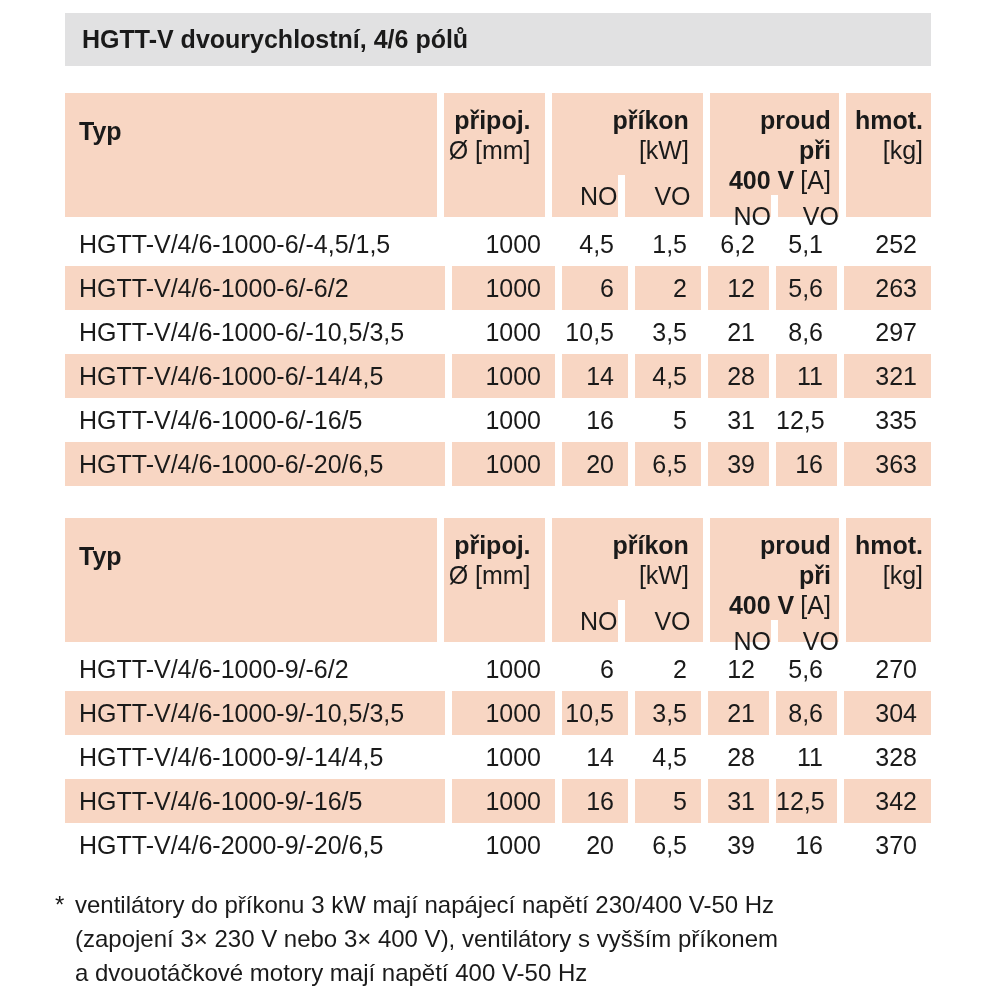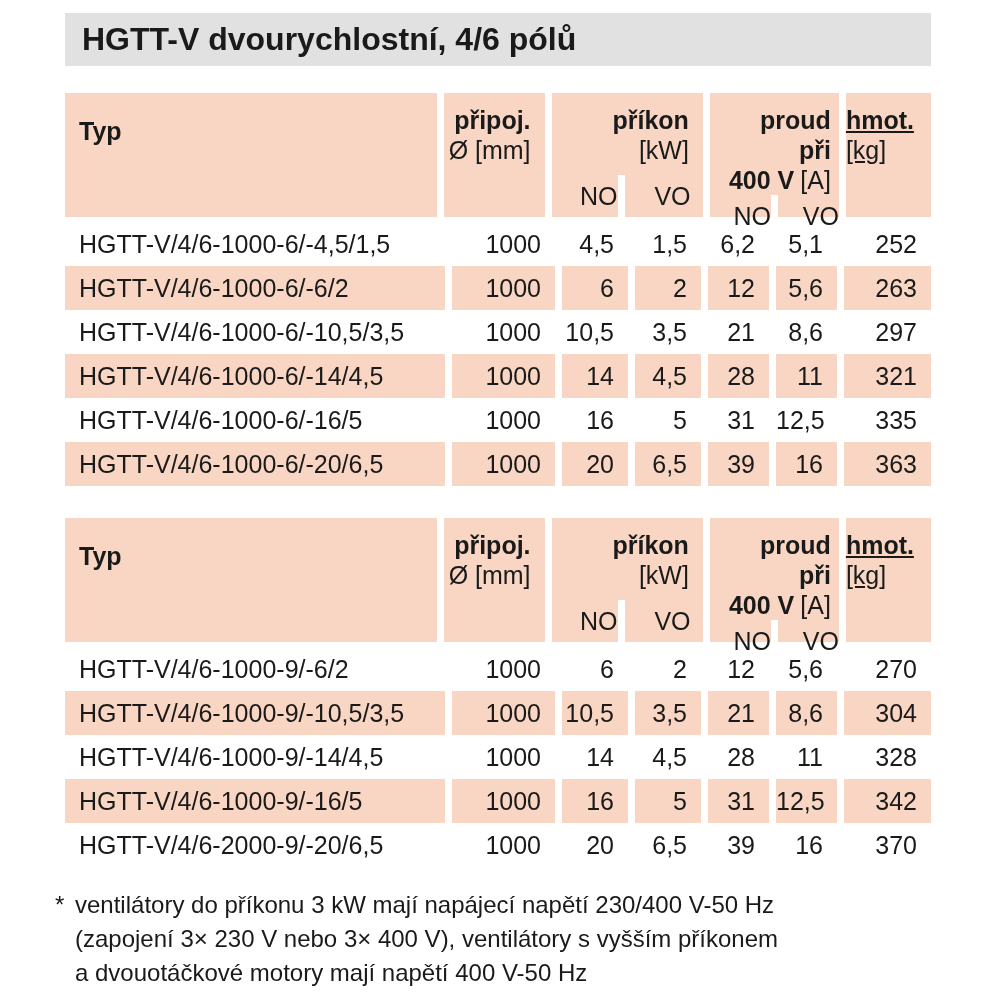--- a/index.html
+++ b/index.html
@@ -13,39 +13,39 @@
     width: 1000px; height: 1000px;
     position: relative; overflow: hidden;
     font-family: "Liberation Sans", sans-serif;
     color: var(--ink);
     font-size: 25px;
   }
   .title-bar {
     position: absolute; left: 65px; top: 13px;
     width: 866px; height: 53px;
     background: var(--gray);
-    font-weight: bold; font-size: 32px;
+    font-weight: bold; font-size: 25px;
     line-height: 53px; padding-left: 17px;
   }
   .spec-table { position: absolute; left: 65px; width: 866px; }
   #table1 { top: 93px; }
   #table2 { top: 518px; }
 
   
   .thead { display: flex; height: 124px; margin-bottom: 5px; }
   .hcell {
     background: var(--pink); margin-left: 7px;
     display: flex; flex-direction: column; justify-content: space-between;
   }
   .hcell:first-child { margin-left: 0; }
   .h-typ    { width: 380px; padding: 24px 16px 0 14px; }
   .h-d      { width: 103px; padding: 12px 14px 0 0; text-align: right; }
   .h-power  { width: 155px; }
   .h-current{ width: 129px; }
-  .h-weight { width: 87px;  padding: 12px 8px 0 0; text-align: left; text-decoration: underline; }
+  .h-weight { width: 87px;  padding: 12px 8px 0 0; text-align: right; }
   .htop { padding-top: 12px; text-align: right; }
   .h-power  .htop { padding-right: 14px; }
   .h-current .htop { padding-right: 8px; padding-left: 17px; }
   .hline { line-height: 30px; }
   .b { font-weight: bold; }
   .unit-a { margin-left: 6px; }
   .hsub { display: flex; height: 42px; }
   .hsub-cell { line-height: 42px; text-align: right; }
   .h-power  .hsub-cell { width: 66px; }
   .h-current .hsub-cell { width: 61px; }

